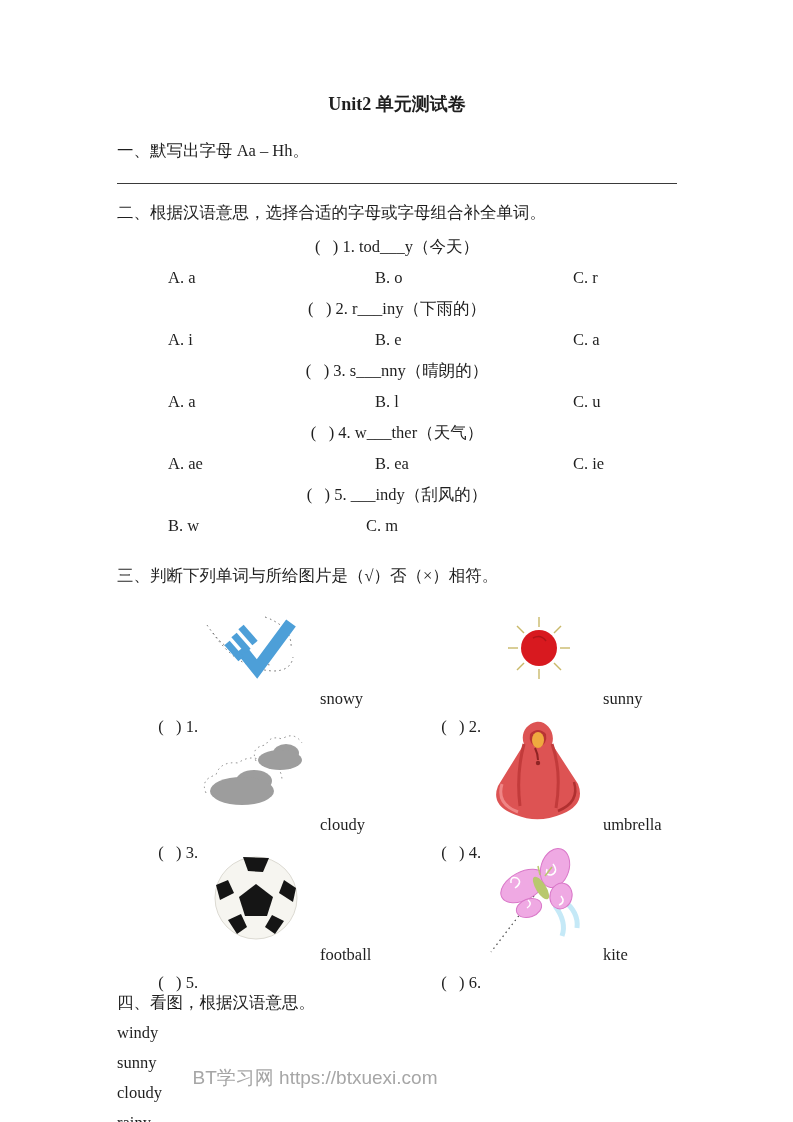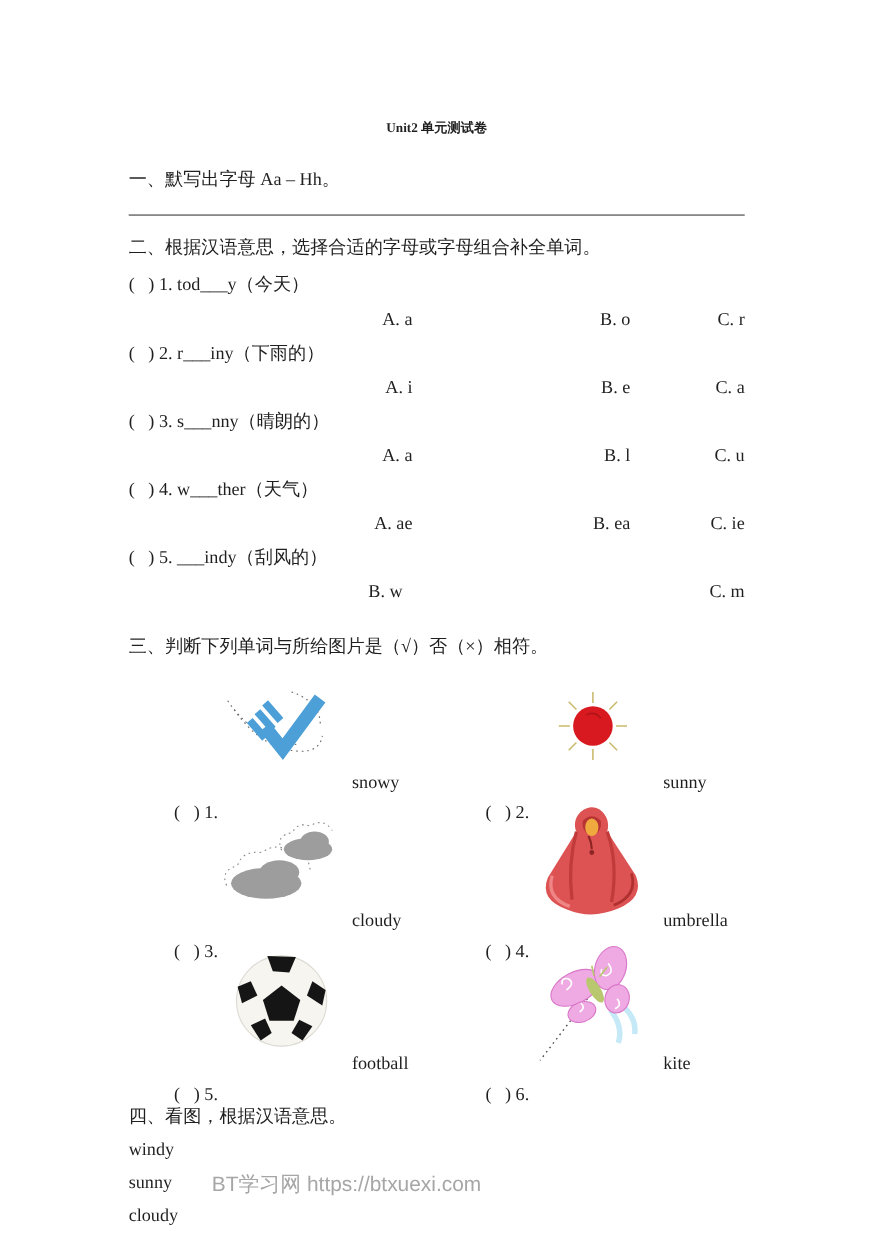--- a/index.html
+++ b/index.html
@@ -6,29 +6,29 @@
   html,body { margin:0; padding:0; }
   body {
     width:793px; height:1122px; background:#ffffff;
     font-family:"Liberation Serif", serif;
     color:#1f1f1f; font-size:16.5px;
     position:relative; overflow:hidden;
   }
   .page { position:relative; width:793px; height:1122px; background:#fff; }
   .content { position:absolute; left:117px; top:90px; width:560px; }
 
-  .doc-title { font-size:12px; font-weight:bold; text-align:center; margin:16px 0 24px 0; line-height:21px; }
+  .doc-title { font-size:18px; font-weight:bold; text-align:center; margin:4px 0 24px 0; line-height:21px; }
 
   .sec-heading { line-height:24px;margin-top:19px; }
   .writing-line { margin-top:20px; border-bottom:1.5px solid #3a3a3a; height:0; width:100%; }
   .sec2-heading { margin-top:17px; }
 
   .questions { margin-top:6px; }
-  .q-stem { line-height:31px; white-space:pre; }
-  .q-opts { display:flex; padding-left:51px; line-height:31px;text-align:right; }
+  .q-stem { line-height:31px; white-space:pre;text-align:center; }
+  .q-opts { display:flex; padding-left:51px; line-height:31px; }
   .opt-a { width:207px; }
   .opt-b { width:198px; }
   .opt-c { flex:1; }
 
   .sec3-heading { line-height:31px; }
 
   .pic-grid { margin-top:20px; display:grid; grid-template-columns:278px 277px; column-gap:5px; }
   .pic-item { display:flex; flex-direction:column; }
   .pic-box { display:flex; justify-content:center; align-items:flex-end; }
   .row1 .pic-box { height:74px; }

